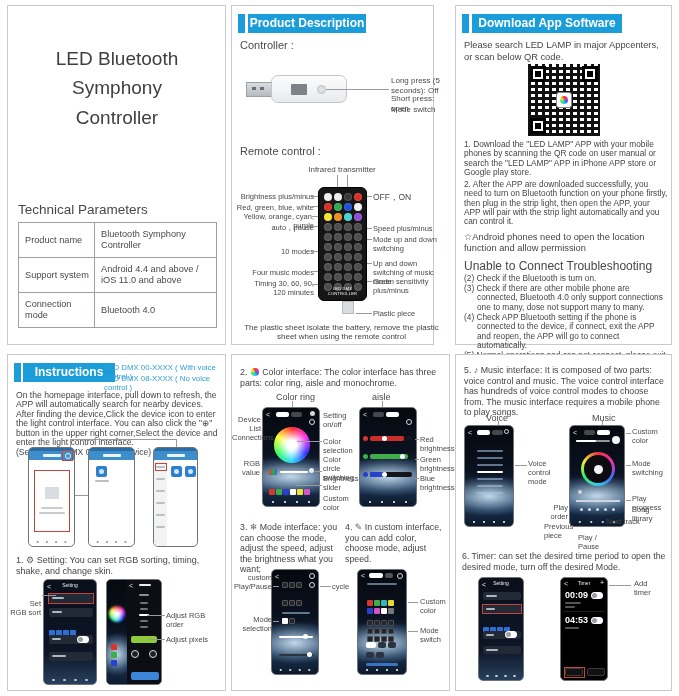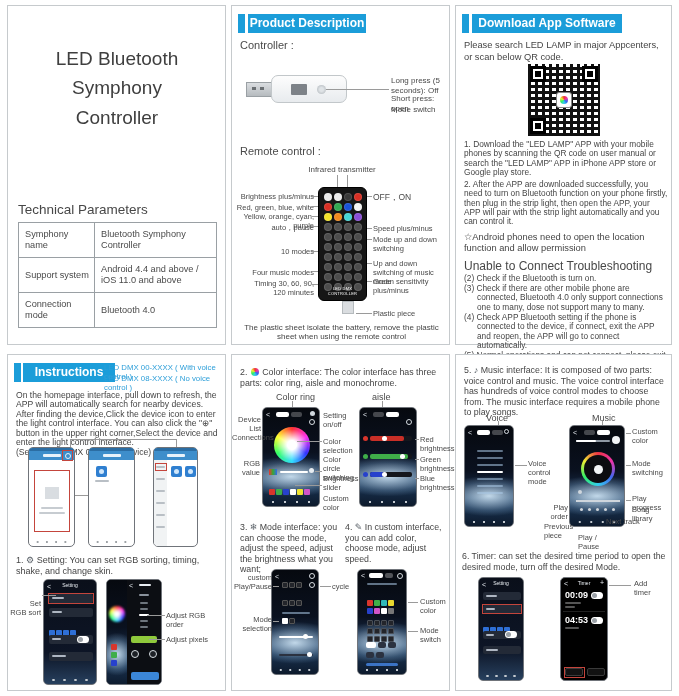--- a/index.html
+++ b/index.html
@@ -77,36 +77,36 @@
 
   <div class="panel" style="left:7px;top:5px;width:219px;height:340px">
     <div class="abs" style="left:8px;top:38px;width:202px;text-align:center;font-size:19px;line-height:1.55;color:#3f3f3f">
       <div>LED Bluetooth Symphony</div>
       <div>Controller</div>
     </div>
     <div class="abs" style="left:10px;top:196px;font-size:13.5px;color:#474747">Technical Parameters</div>
     <table class="tech abs" style="left:10px;top:216px">
       <tbody>
           <tr>
-        <td style="width:76px">Symphony name</td>
+        <td style="width:76px">Product name</td>
         <td>Bluetooth Symphony Controller</td>
       </tr>
       <tr>
         <td>Support system</td>
         <td>Android 4.4 and above / iOS 11.0 and above</td>
       </tr>
       <tr>
         <td>Connection mode</td>
         <td>Bluetooth 4.0</td>
       </tr>
     </tbody>
       </table>
   </div>
 
-  <div class="panel" style="left:231px;top:5px;width:219px;height:340px">
+  <div class="panel" style="left:231px;top:5px;width:203px;height:340px">
     <div class="hbar" style="left:6px;top:8px"></div>
     <div class="hbox" style="left:16px;top:8px;width:118px">Product Description</div>
     <div class="abs lbl" style="left:8px;top:33px">Controller :</div>
 
     <div class="plug" style="left:14px;top:76px;width:26px;height:15px"></div>
     <div class="usbbody" style="left:39px;top:69px;width:76px;height:28px">
       <div class="chip" style="left:19px;top:8px;width:16px;height:11px"></div>
       <div class="usbbtn" style="left:45px;top:9px"></div>
     </div>
     <div class="ln" style="left:94px;top:83px;width:63px;height:1px"></div>

